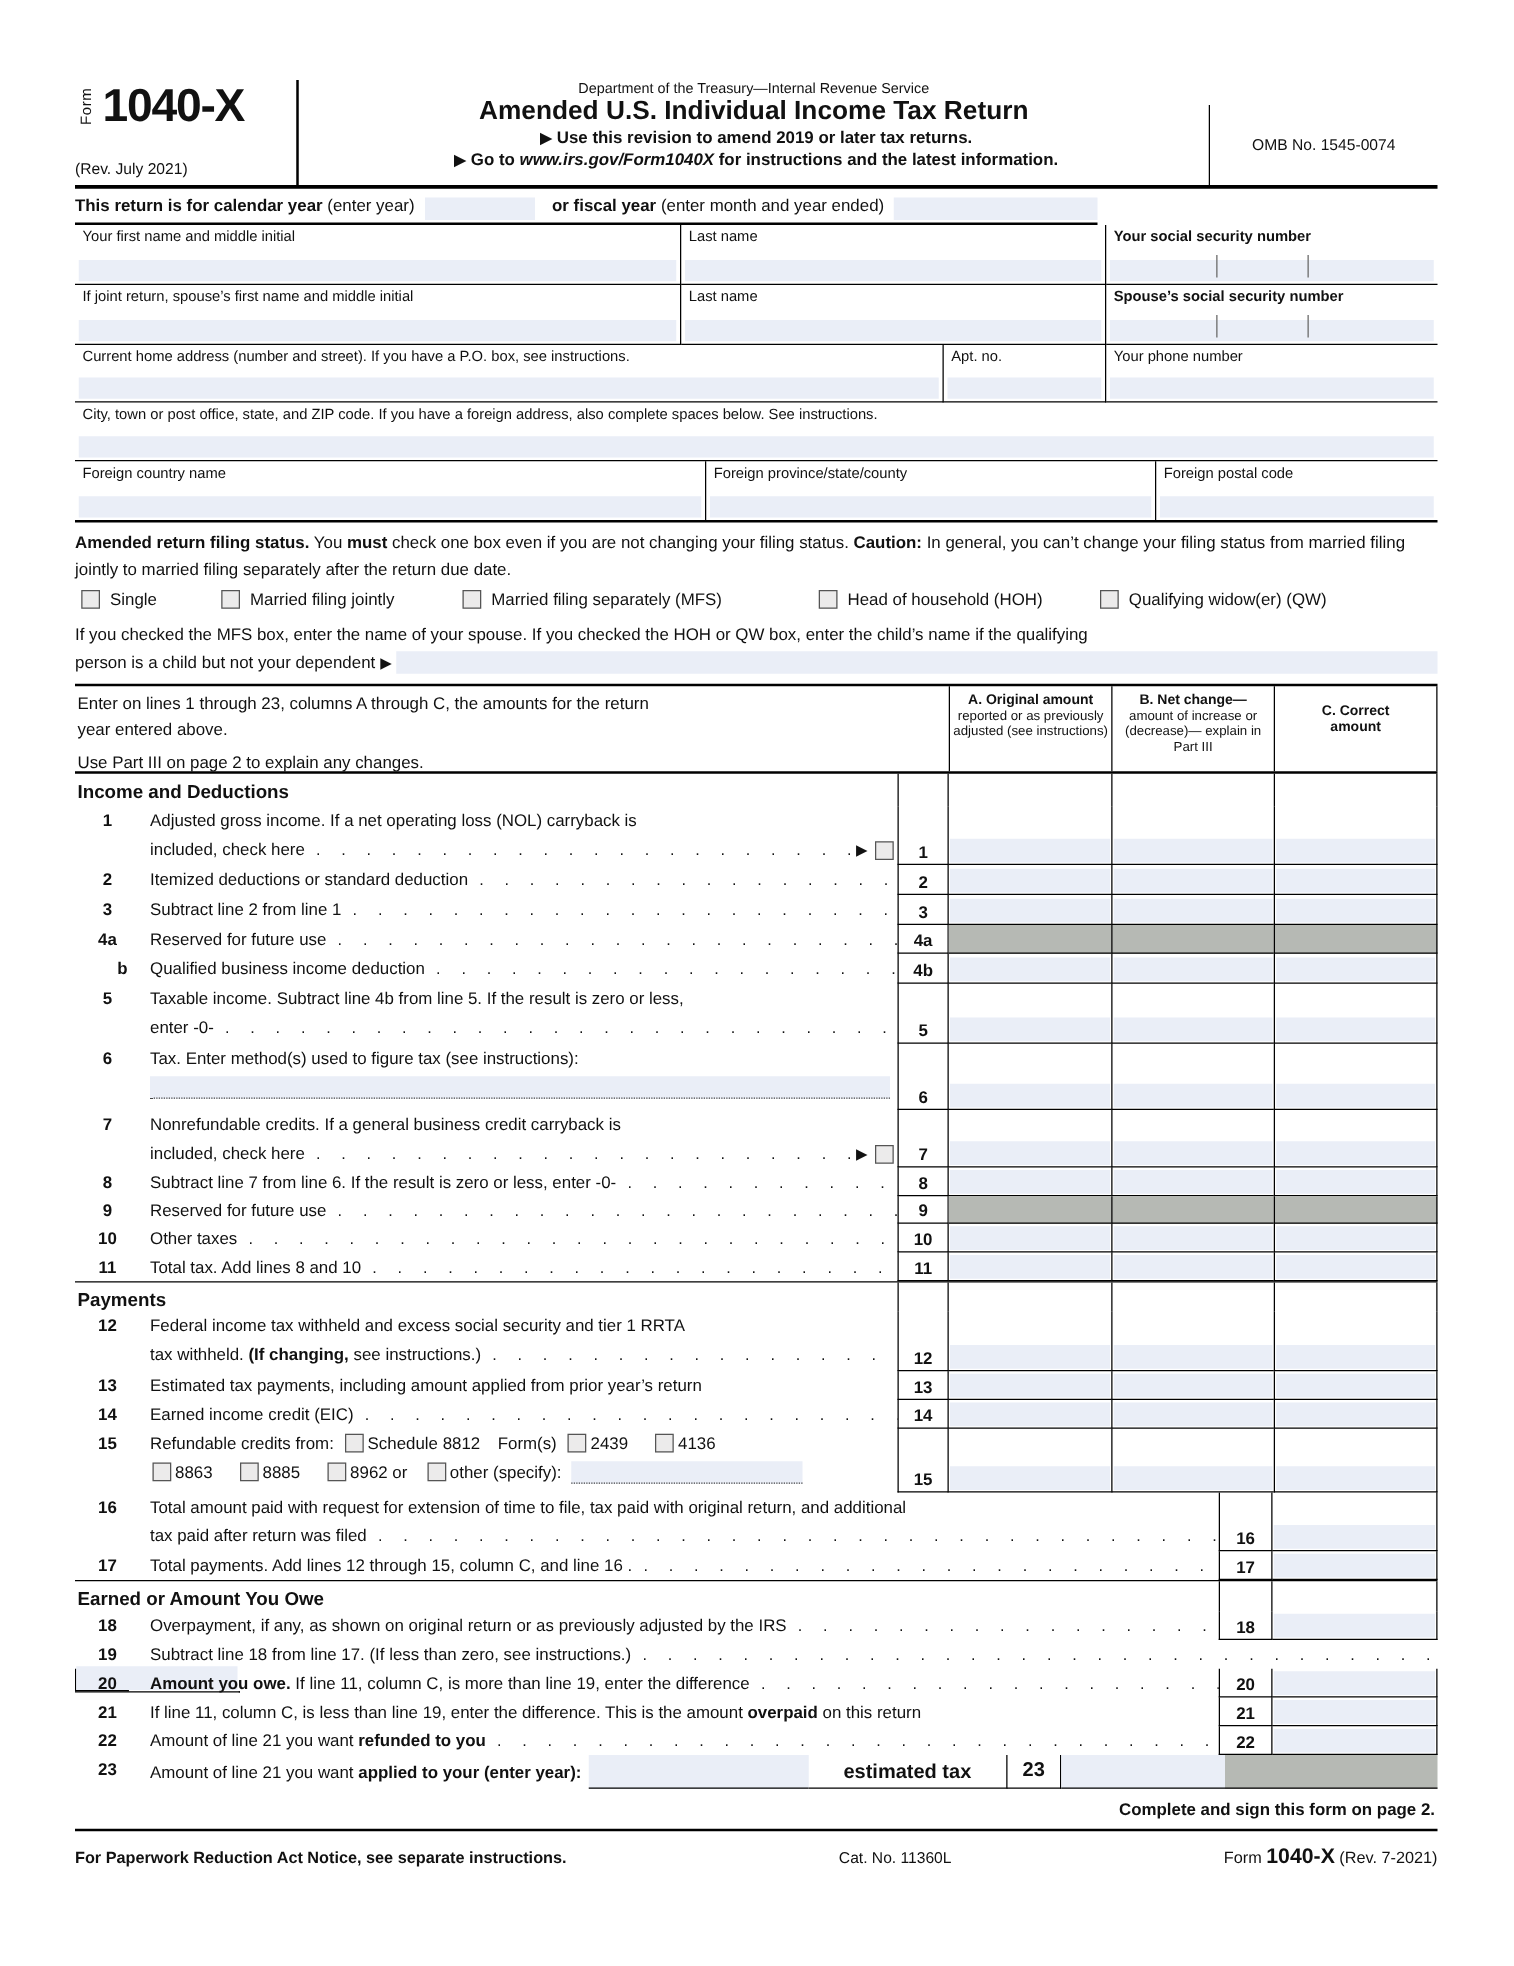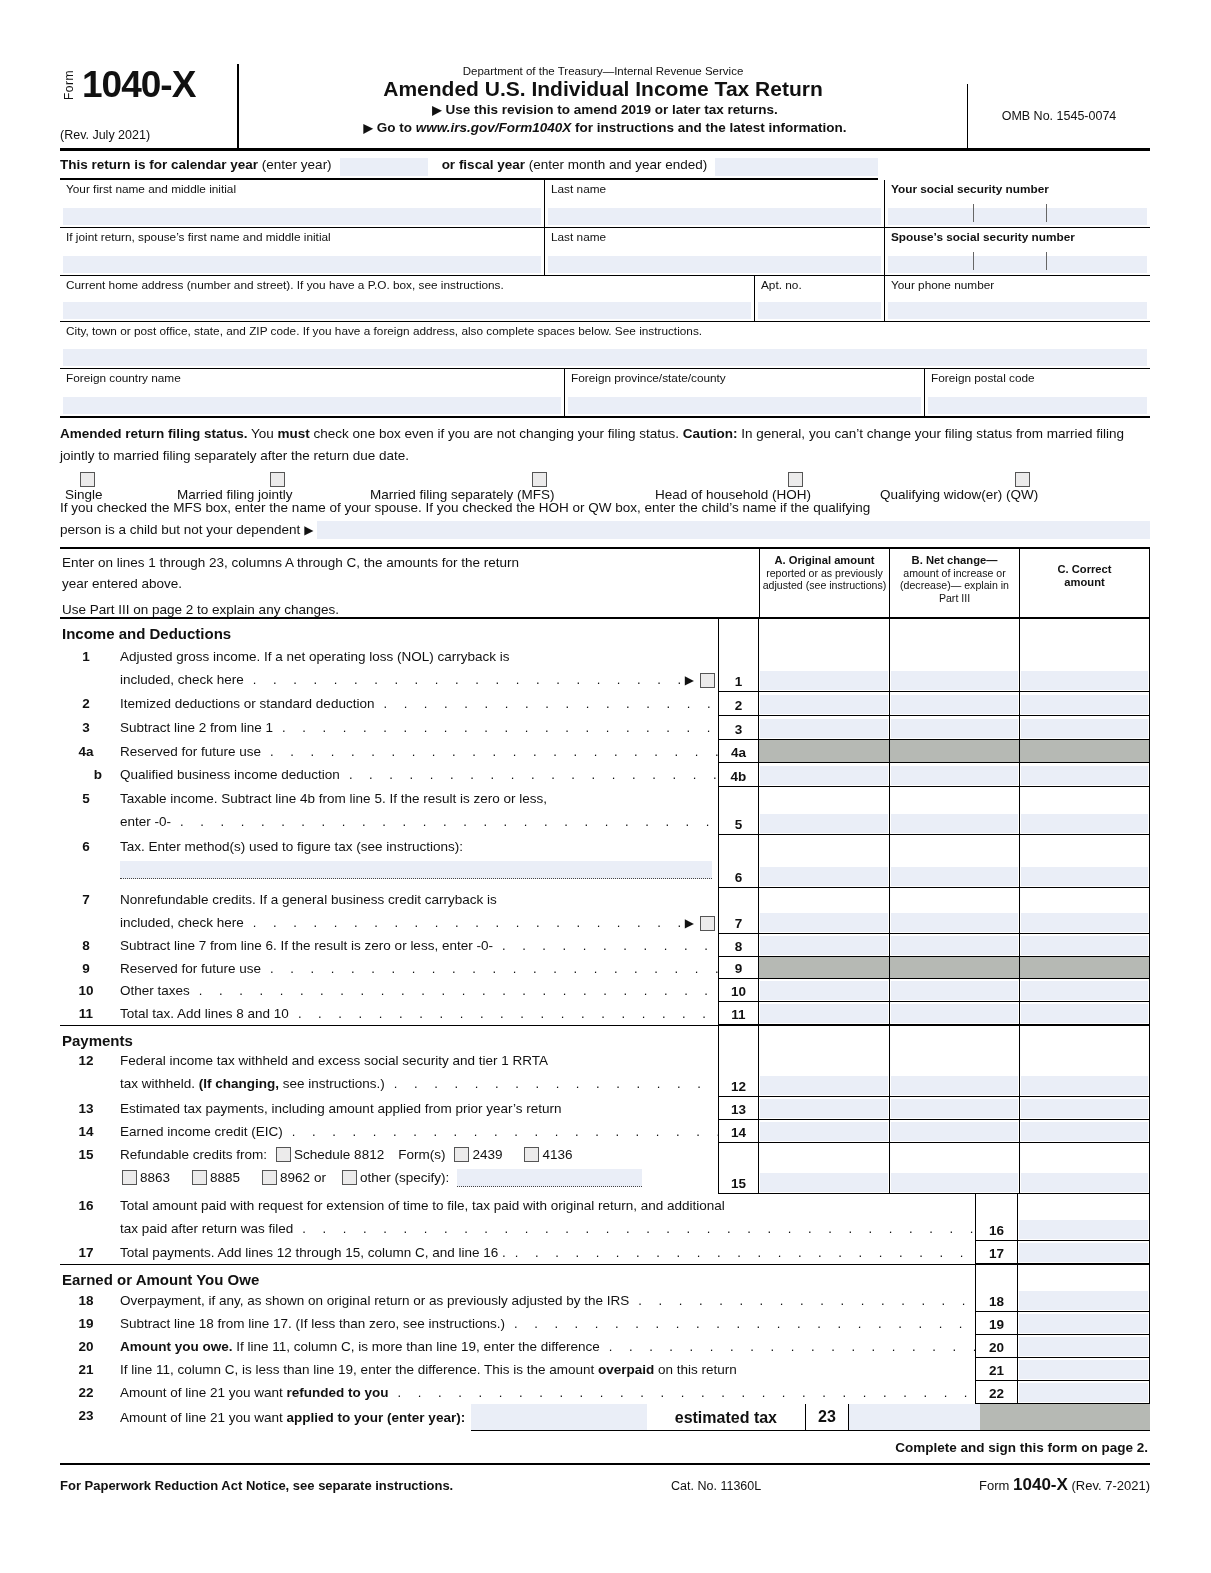--- a/index.html
+++ b/index.html
@@ -31,21 +31,21 @@
   .idrow{display:flex;}
   .cell{border-right:1px solid #000;border-bottom:1px solid #000;position:relative;
         padding:3px 6px 0 6px;font-size:11.8px;line-height:13px;box-sizing:border-box;}
   .cell.last{border-right:none;}
   .cfill{position:absolute;left:3px;right:3px;bottom:2px;height:17px;background:#eaeef7;}
   .tick{position:absolute;top:-4px;width:1px;height:18px;background:#666;}
 
   
   .fspara{font-size:13.5px;line-height:22px;padding-top:5px;}
   .fsboxes{position:relative;height:30px;}
-  .fsopt{position:absolute;top:5px;display:flex;align-items:flex-end;font-size:13.5px;flex-direction:column;}
+  .fsopt{position:absolute;top:5px;display:flex;align-items:center;font-size:13.5px;}
   .cb{width:13px;height:13px;border:1.4px solid #555;background:#ecebeb;display:inline-block;flex:none;}
   .fsopt .cb{margin-right:8px;}
   .mfsnote{font-size:13.5px;line-height:22px;padding-bottom:6px;}
   .mfsline2{display:flex;align-items:center;}
   .arr{font-size:12px;margin:0 4px;}
 
   
   .ghead{display:flex;border-top:2px solid #000;border-bottom:2px solid #000;height:72px;box-sizing:border-box;}
   .instr{flex:1;font-size:13.5px;line-height:21px;padding:3px 8px 0 2px;}
   .colhdr{width:130px;border-left:1.3px solid #000;box-sizing:border-box;text-align:center;
@@ -611,21 +611,21 @@
           <span class="lnum">18</span>
           <span>Overpayment, if any, as shown on original return or as previously adjusted by the IRS</span>
           <span class="ldr">.  .  .  .  .  .  .  .  .  .  .  .  .  .  .  .  .  .  .  .  .  .  .  .  .  .  .  .  .  .  .  .  .  .  .</span>
         </div>
     <div class="nb2">18</div>
     <div class="amt2">
           <div class="fill"></div>
         </div>
   </div>
 
-  <div class="gr" style="height:23px;">
+  <div class="gr" style="height:23px;flex-direction:column;">
     <div class="desc flexline">
           <span class="lnum">19</span>
           <span>Subtract line 18 from line 17. (If less than zero, see instructions.)</span>
           <span class="ldr">.  .  .  .  .  .  .  .  .  .  .  .  .  .  .  .  .  .  .  .  .  .  .  .  .  .  .  .  .  .  .  .  .  .  .</span>
         </div>
     <div class="nb2">19</div>
     <div class="amt2">
           <div class="fill"></div>
         </div>
   </div>

